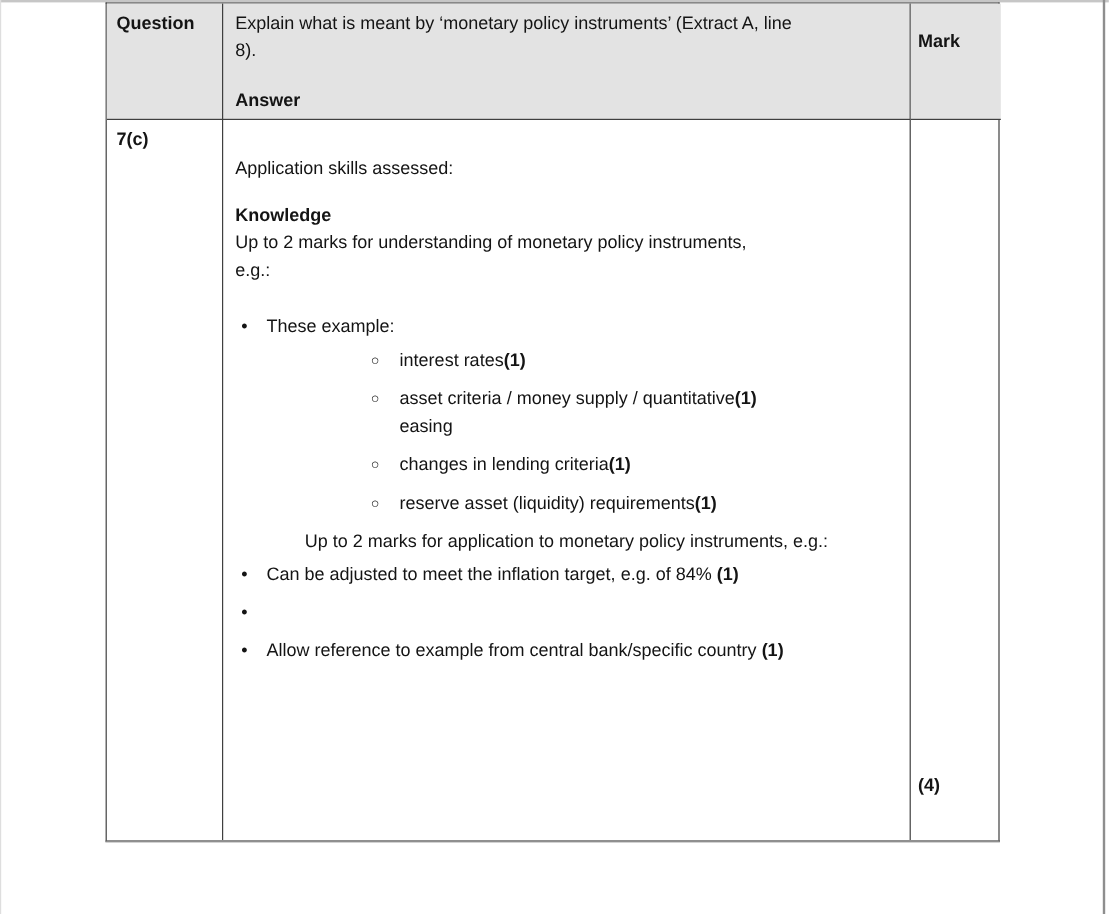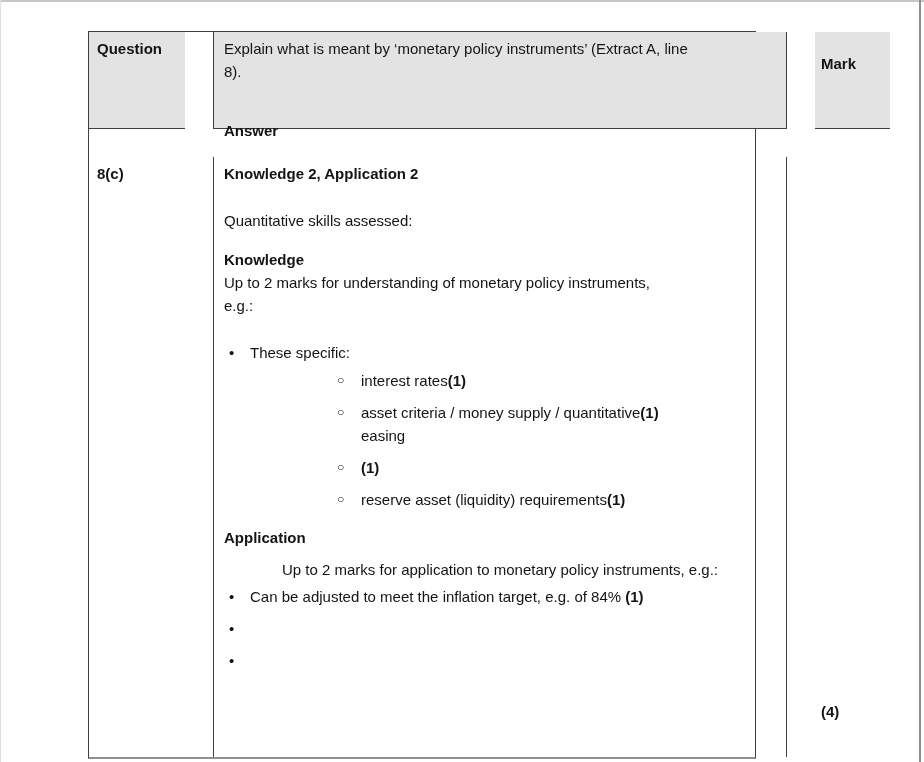--- a/index.html
+++ b/index.html
@@ -11,36 +11,35 @@
     font-size:15px;
     line-height:23px;
     color:#141414;
     overflow:hidden;
   }
   .page-top-edge   { position:absolute; left:0; top:0; width:924px; height:2px; background:#c6c6c6; }
   .page-left-edge  { position:absolute; left:0; top:0; width:1px; height:762px; background:#dedede; }
   .page-right-edge { position:absolute; left:919px; top:0; width:2px; height:762px; background:#8e8e8e; }
 
   .doc-table {
-    position:absolute; left:88px; top:31px; width:668px;
+    position:absolute; left:88px; top:2px; width:745px;
     display:grid;
     grid-template-columns:96px 574px 75px;
     grid-template-rows:97px 600px;
     border:1px solid #3f3f3f;
     border-bottom:2px solid #8f8f8f;
     background:#ffffff;
-    gap:28px;
   }
   .cell { padding:5px 10px 5px 8px; }
   .c-mid { border-left:1px solid #3f3f3f; border-right:1px solid #3f3f3f; padding:5px 10px; }
   .hdr { background:#e3e3e3; border-bottom:1px solid #3f3f3f; }
   .b { font-weight:bold; }
   .preline { white-space:pre-line; }
 
-  .answer-label { margin-top:36px; font-weight:bold; }
+  .answer-label { margin-top:18px; font-weight:bold; }
 
   .p-qs-intro { margin-top:24px; }
   .p-kh { margin-top:16px; font-weight:bold; }
   .p-ah { margin-top:15px; font-weight:bold; }
   .p-ai { margin-top:9px;text-align:center; }
 
   .li { display:flex; margin:0 0 9px 5px; }
   .li-lead { margin-top:24px; margin-bottom:0; }
   .limark { flex:0 0 21px; }
   .sub-list { margin-top:5px; }
@@ -63,72 +62,72 @@
   <div class="cell hdr b">Question</div>
 
   <div class="c-mid hdr">
     <div class="preline">Explain what is meant by ‘monetary policy instruments’ (Extract A, line
 8).</div>
     <div class="answer-label">Answer</div>
   </div>
 
   <div class="cell hdr b mark-hdr">Mark</div>
 
-  <div class="cell b">8(c)</div>
+  <div class="cell b">7(c)</div>
 
   <div class="c-mid">
-    <p class="b">Knowledge 2, Application 2</p>
 
-    <p class="p-qs-intro">Quantitative skills assessed:</p>
+    <p class="p-qs-intro">Application skills assessed:</p>
 
     <p class="p-kh">Knowledge</p>
     <p class="preline">Up to 2 marks for understanding of monetary policy instruments,
 e.g.:</p>
 
     <div class="li li-lead">
       <span class="limark">•</span>
-      <span>These specific:</span>
+      <span>These example:</span>
     </div>
 
     <div class="sub-list">
       <div class="subli">
         <span class="submark">○</span>
         <span class="preline">interest rates </span>
           <b>(1)</b>
       </div>
       <div class="subli">
         <span class="submark">○</span>
         <span class="preline">asset criteria / money supply / quantitative
 easing </span>
           <b>(1)</b>
       </div>
       <div class="subli">
         <span class="submark">○</span>
+        <span class="preline">changes in lending criteria </span>
           <b>(1)</b>
       </div>
       <div class="subli">
         <span class="submark">○</span>
         <span class="preline">reserve asset (liquidity) requirements </span>
           <b>(1)</b>
       </div>
     </div>
 
-    <p class="p-ah">Application</p>
     <p class="p-ai">Up to 2 marks for application to monetary policy instruments, e.g.:</p>
 
     <div class="app-list">
       <div class="li">
         <span class="limark">•</span>
         <span><span>Can be adjusted to meet the inflation target, e.g. of 84% </span><b>(1)</b></span>
       </div>
       <div class="li">
         <span class="limark">•</span>
       </div>
       <div class="li">
         <span class="limark">•</span>
+        <span><span>Allow reference to example from central bank/specific country </span><b>(1)</b></span>
       </div>
     </div>
   </div>
 
   <div class="cell b mark-cell">
     <span>(4)</span>
   </div>
 
 </div>
 

